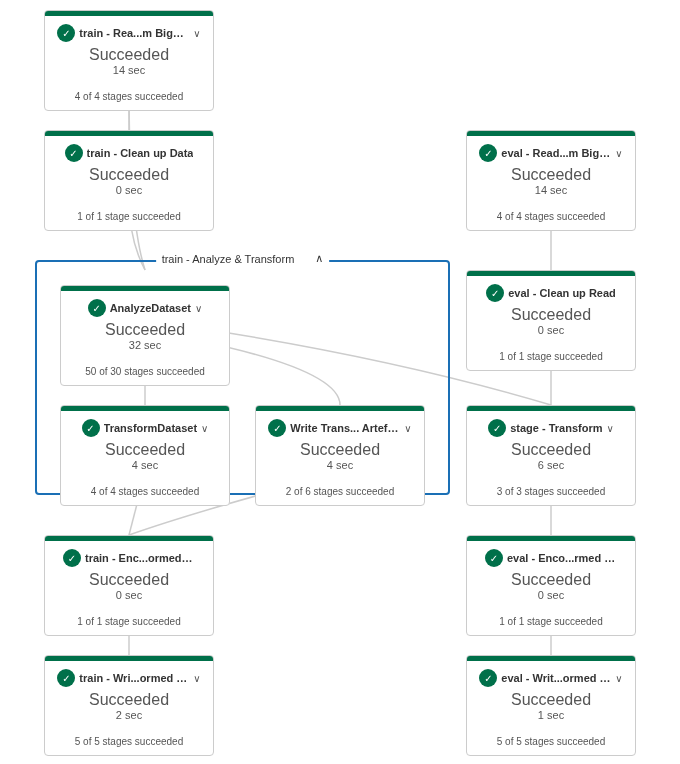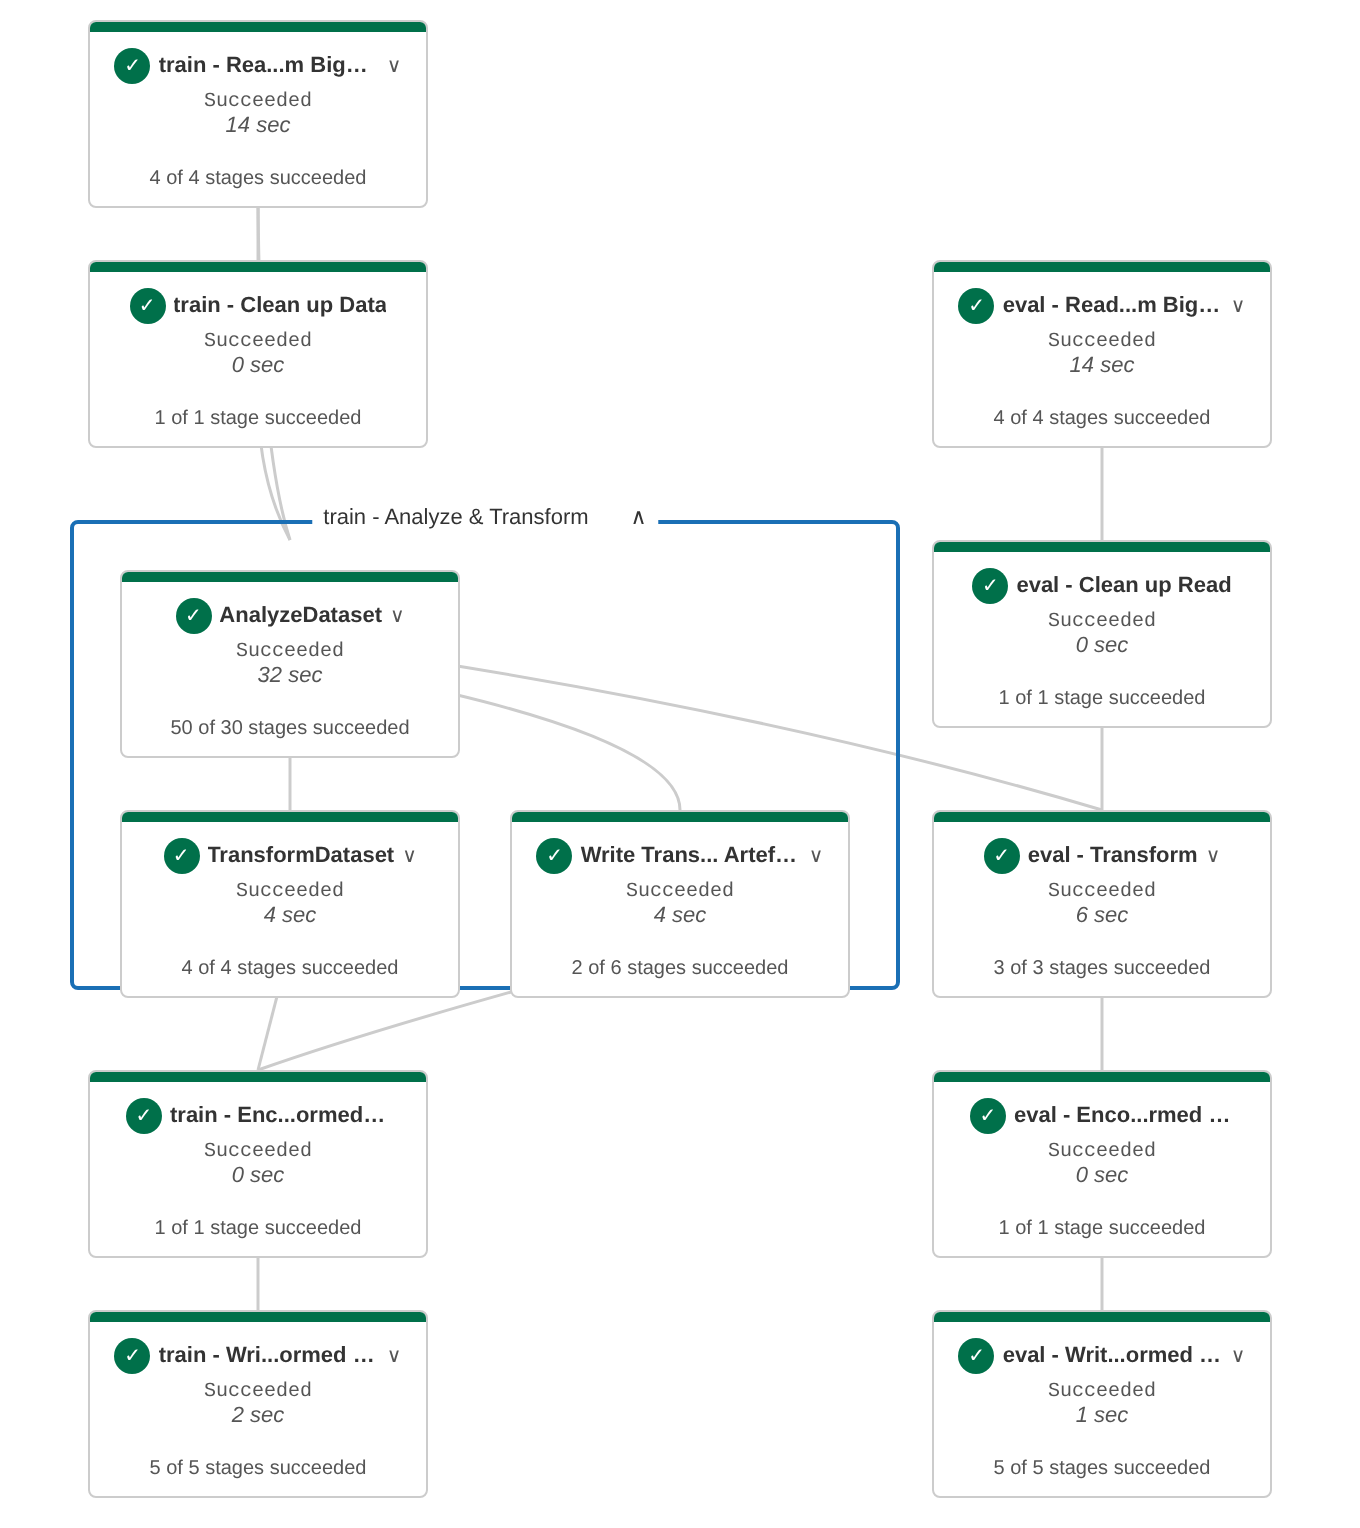--- a/index.html
+++ b/index.html
@@ -61,27 +61,25 @@
       overflow: hidden;
       text-overflow: ellipsis;
       max-width: 110px;
     }
     .chevron {
       font-size: 10px;
       color: #555;
     }
     .node-status {
       color: #555;
-      font-size: 10px;
-      font-family: Liberation Mono, monospace;
+      font-size: 16px;
     }
     .node-time {
       color: #555;
       font-size: 11px;
-      font-style: italic;
     }
     .node-stages {
       color: #555;
       font-size: 10px;
       margin-top: 15px;
     }
     
     .group-box {
       position: absolute;
       border: 2px solid #1a6fb5;
@@ -261,21 +259,21 @@
     </div>
   </div>
 
   <div class="node" style="left:466px; top:405px;">
     <div class="node-header"></div>
     <div class="node-body">
       <div class="node-title-row">
         <div class="check-icon">
             <span>✓</span>
           </div>
-        <span class="node-title">eval - Transform</span>
+        <span class="node-title">stage - Transform</span>
         <span class="chevron" style="cursor:pointer;">∨</span>
       </div>
       <div class="node-status">Succeeded</div>
       <div class="node-time">6 sec</div>
       <div class="node-stages">3 of 3 stages succeeded</div>
     </div>
   </div>
 
   <div class="node" style="left:44px; top:535px;">
     <div class="node-header"></div>

